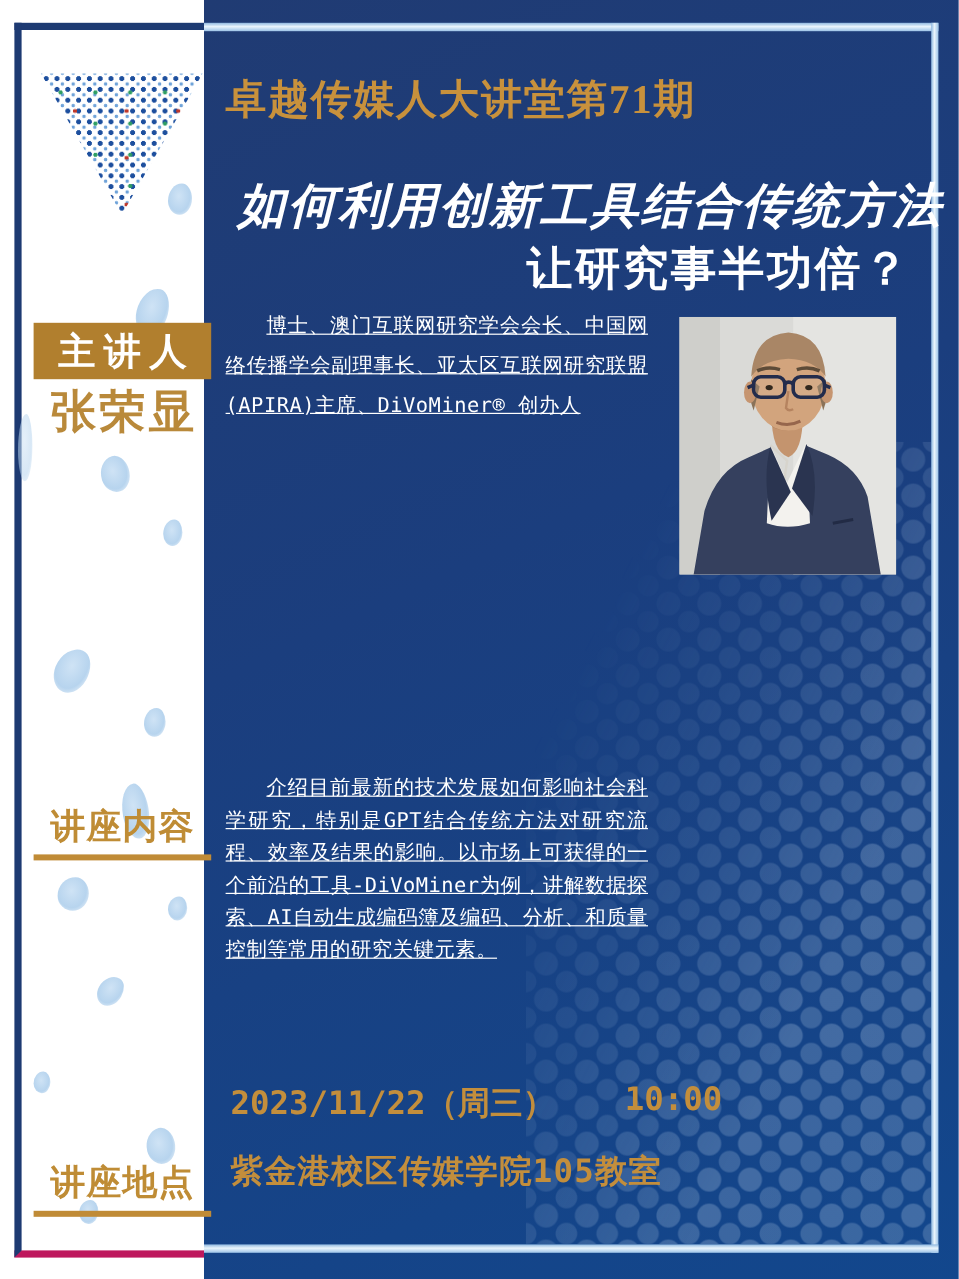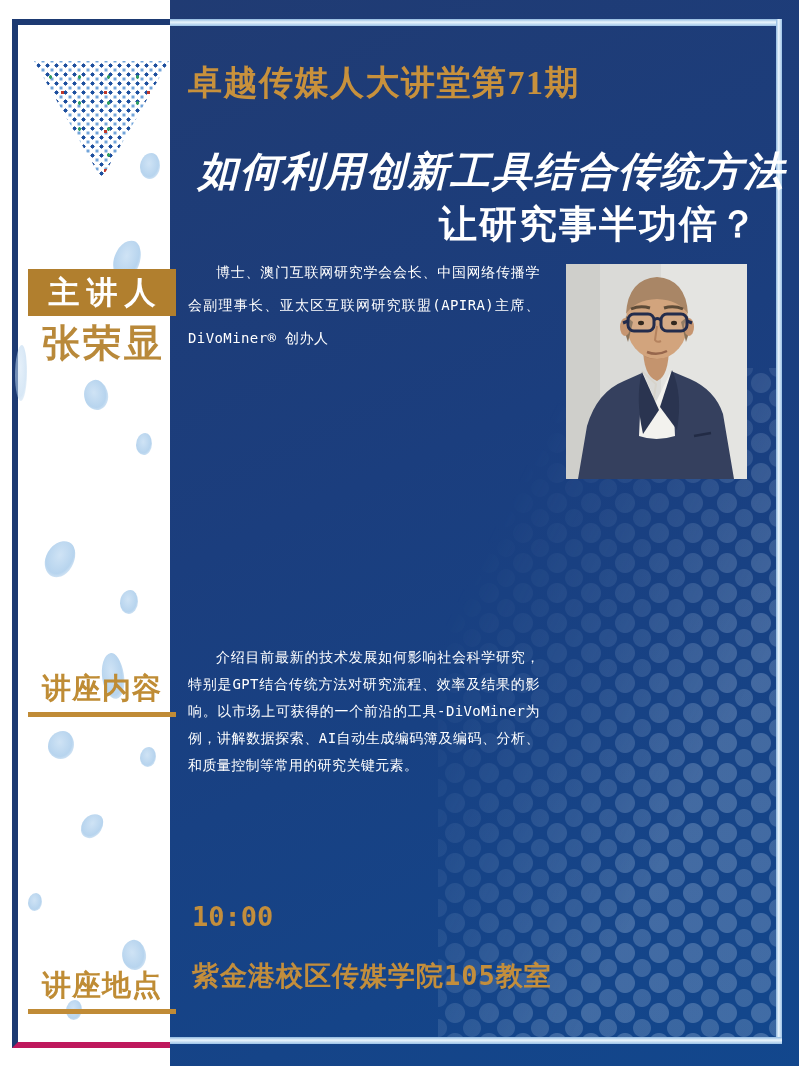--- a/index.html
+++ b/index.html
@@ -40,22 +40,22 @@
     font-size:40px;color:#ffffff;letter-spacing:2px;white-space:nowrap;font-style:italic;
   }
   .main-title-2{
     position:absolute;right:56px;top:199px;
     font-family:"Liberation Serif",serif;font-weight:bold;
     font-size:38px;color:#ffffff;letter-spacing:2px;white-space:nowrap;
   }
   .body-text{
     position:absolute;left:18px;width:352px;
     font-family:"DejaVu Sans Mono","Liberation Sans",sans-serif;
-    font-size:14px;line-height:33px;color:#ffffff;
-    text-align:justify;letter-spacing:.4px;
+    font-size:17px;line-height:33px;color:#ffffff;
+    text-align:justify;letter-spacing:.4px;text-decoration:underline;
   }
   .body-text p{margin:0;text-indent:2em;}
   .bio{top:256px;}
   .content{top:644px;line-height:27px;}
   .photo{
     position:absolute;left:396px;top:264px;width:181px;height:215px;overflow:hidden;
   }
   .schedule-row{
     position:absolute;left:22px;top:901px;display:flex;gap:58px;
     font-family:"DejaVu Sans Mono","Liberation Sans",sans-serif;
@@ -162,20 +162,21 @@
         <path d="M91,62 L89,76 Q91,79 95,77" stroke="#b5835f" stroke-width="2" fill="none"></path>
         <path d="M81,88 Q91,92 101,87" stroke="#96664c" stroke-width="2.5" fill="none"></path>
       </svg>
     </div>
 
     <div class="body-text content">
       <p>介绍目前最新的技术发展如何影响社会科学研究，特别是GPT结合传统方法对研究流程、效率及结果的影响。以市场上可获得的一个前沿的工具-DiVoMiner为例，讲解数据探索、AI自动生成编码簿及编码、分析、和质量控制等常用的研究关键元素。</p>
     </div>
 
     <div class="schedule-row">
+      <span>2023/11/22（周三）</span>
       <span>10:00</span>
     </div>
     <div class="location-row">紫金港校区传媒学院105教室</div>
   </div>
 
   <div class="sidebar">
     <div class="logo"></div>
 
     <div class="blob" style="left:96px;top:215px;width:26px;height:40px;transform:rotate(14deg)"></div>
     <div class="blob" style="left:122px;top:128px;width:20px;height:26px"></div>

